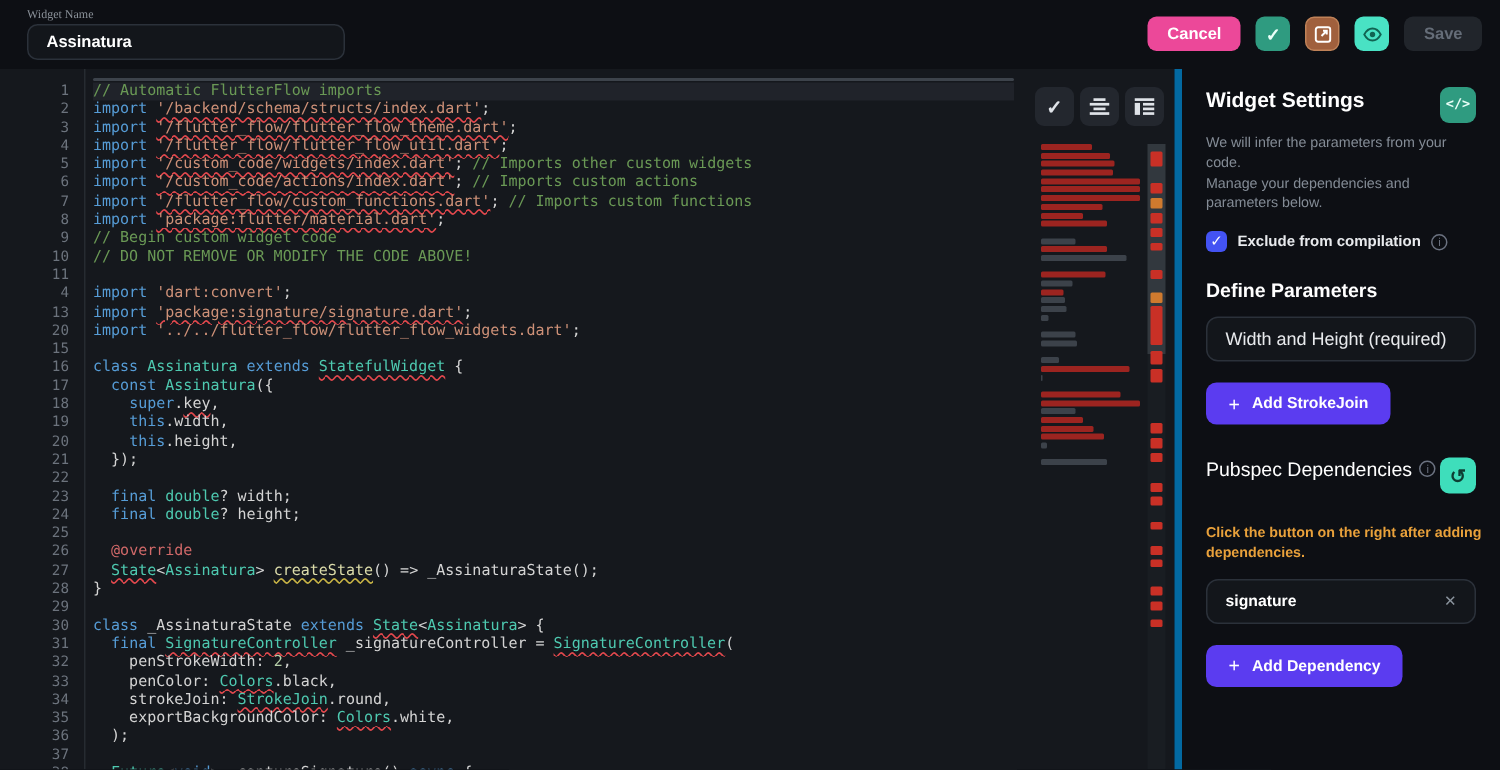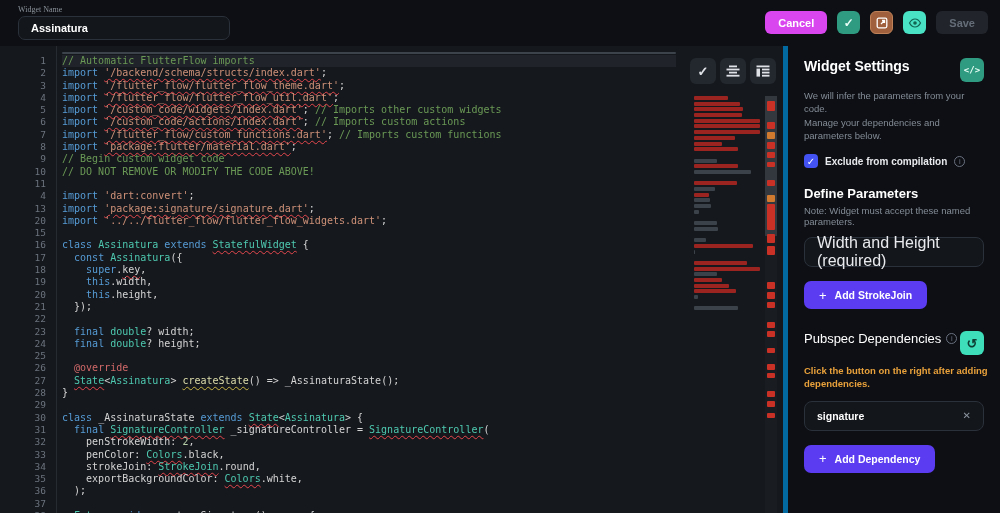--- a/index.html
+++ b/index.html
@@ -6,21 +6,21 @@
   html,body { width:1000px; height:513px; overflow:hidden; }
   body { background:#0d0f14; font-family:"Liberation Sans", sans-serif; position:relative; color:#e8eaed; }
 
   
   .topbar { position:absolute; top:0; left:0; width:100%; height:46px; }
   .wn-label { position:absolute; left:18px; top:5px; font-size:8px; color:#8a9199;font-family:Liberation Serif, serif; }
   .wn-input { position:absolute; left:18px; top:16px; width:212px; height:24px; background:#13161b;
               border:1px solid #2b313a; border-radius:7px; color:#ffffff; font-size:11px; font-weight:bold;
               padding:0 12px; font-family:"Liberation Sans", sans-serif; outline:none; }
   .topbar-actions { position:absolute; right:12px; top:11px; display:flex; gap:10px; align-items:center; }
-  .btn-cancel { height:23px; padding:0 13px; background:#d946ef; border-radius:6px; color:#ffffff;
+  .btn-cancel { height:23px; padding:0 13px; background:#ec4899; border-radius:6px; color:#ffffff;
                 font-size:11px; font-weight:bold; display:flex; align-items:center; cursor:pointer; }
   .icon-btn { width:23px; height:23px; border-radius:6px; display:flex; align-items:center; justify-content:center; cursor:pointer; }
   .btn-check { background:#2f9b80; color:#eafff8; font-size:12px; font-weight:bold; }
   .btn-external { background:#a0603d; border:1px solid #bf8258; }
   .btn-eye { background:#49e2c4; }
   .btn-save { height:23px; padding:0 13px; background:#21252b; border-radius:6px; color:#656d78;
               font-size:11px; font-weight:bold; display:flex; align-items:center; cursor:pointer; }
 
   
   .editor { position:absolute; top:46px; left:0; width:783px; height:467px; background:#15181d; overflow:hidden; }
@@ -66,31 +66,31 @@
   .chk-row { margin-top:12px; display:flex; align-items:center; gap:7px; }
   .checkbox { width:14px; height:14px; background:#4353f3; border-radius:4px; color:#fff; font-size:10px;
               display:flex; align-items:center; justify-content:center; cursor:pointer; }
   .chk-label { font-size:10px; font-weight:bold; color:#e8eaed; }
   .info { width:11px; height:11px; border:1px solid #6b7280; border-radius:50%; color:#6b7280; font-size:7.5px;
           display:inline-flex; align-items:center; justify-content:center; flex:0 0 auto; }
   .sec-title { margin-top:18px; font-size:13px; font-weight:bold; color:#ffffff; }
   .sec-note { margin-top:4px; font-size:9.5px; color:#848c96; }
   .field { margin-top:10px; height:30px; border:1px solid #2b313a; border-radius:8px; background:#13161b;
            display:flex; align-items:center; justify-content:space-between; padding:0 12px; cursor:pointer; }
-  .field-text { font-size:16px; color:#e8eaed; }
+  .field-text { font-size:12px; color:#e8eaed; }
   .field-x { color:#8b949e; font-size:10px; cursor:pointer; }
   .btn-purple { margin-top:14px; display:inline-flex; align-items:center; gap:8px; height:28px; padding:0 15px;
                 background:#5b3cf0; border-radius:7px; color:#ffffff; font-size:10.5px; font-weight:bold; cursor:pointer; }
   .btn-purple .plus { font-size:13px; font-weight:normal; }
   .pub-head { margin-top:22px; display:flex; align-items:flex-start; justify-content:space-between; }
   .pub-title-wrap { display:flex; align-items:center; gap:5px; }
   .pub-title { font-size:13px; font-weight:normal; color:#ffffff; }
   .refresh-btn { width:24px; height:24px; background:#3edebb; border-radius:6px; color:#0d3d33;
                  font-size:13px; font-weight:bold; display:flex; align-items:center; justify-content:center; cursor:pointer; }
-  .warning { margin-top:10px; font-size:9.5px; font-weight:bold; color:#e9a13b; line-height:1.35; width:185px; }
+  .warning { margin-top:21px; font-size:9.5px; font-weight:bold; color:#e9a13b; line-height:1.35; width:185px; }
   .dep-value { font-size:10.5px; font-weight:bold; color:#ffffff; background:transparent; border:none; outline:none;
                font-family:"Liberation Sans", sans-serif; width:150px; }
 </style>
 </head>
 <body>
 
 <div class="topbar">
   <div class="wn-label">Widget Name</div>
   <input class="wn-input" type="text" value="Assinatura" style="">
   <div class="topbar-actions">
@@ -328,21 +328,20 @@
 
   <div class="chk-row">
     <div class="checkbox">
       <span>✓</span>
     </div>
     <span class="chk-label">Exclude from compilation</span>
     <span class="info">i</span>
   </div>
 
   <div class="sec-title">Define Parameters</div>
-  <div class="sec-note">Note: Widget must accept these named parameters.</div>
   <div class="field">
     <span class="field-text">Width and Height (required)</span>
   </div>
   <div class="btn-purple">
     <span class="plus">+</span>
     <span>Add StrokeJoin</span>
   </div>
 
   <div class="pub-head">
     <div class="pub-title-wrap">

